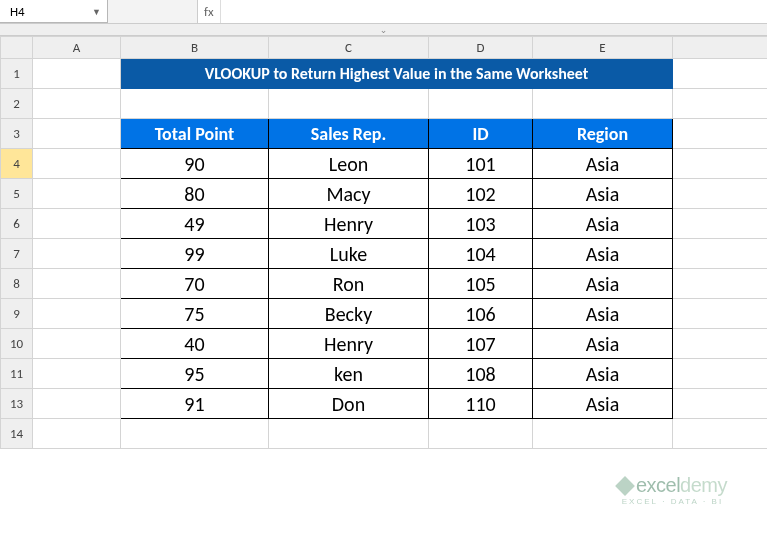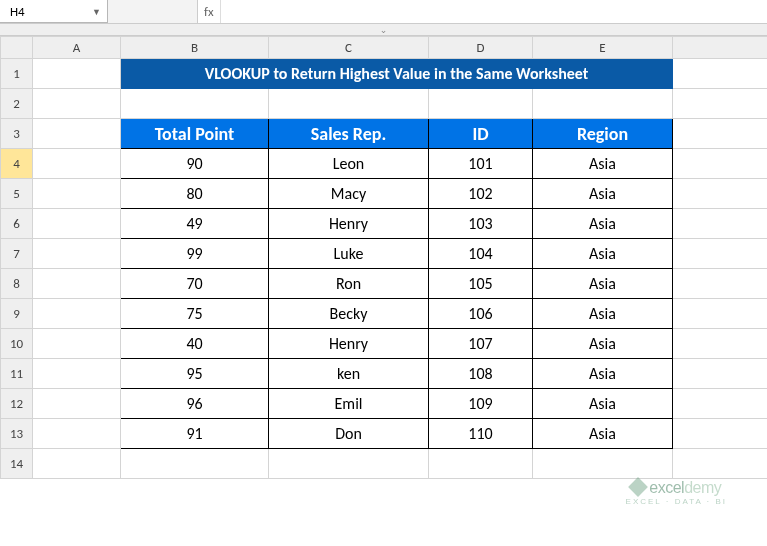--- a/index.html
+++ b/index.html
@@ -132,38 +132,39 @@
     color: #fff;
     font-weight: 700;
     font-size: 18px;
     border: 1px solid #000 !important;
     height: 17px;
   }
 
   
   .data-cell {
     border: 1px solid #000 !important;
-    font-size: 16px;
+    font-size: 20px;
     height: 30px;
     margin-left: 20px;
   }
 
   
   .watermark {
     position: absolute;
     right: 40px;
     bottom: 40px;
     text-align: center;
     opacity: 0.45;
     color: #2b6e4a;
     font-family: Arial, sans-serif;
   }
   .watermark .wm-title {
-    font-size: 16px;
+    font-size: 20px;
     letter-spacing: -0.5px;
+    text-align: right;
   }
   .watermark .wm-title .demy { color: #7fb08f; }
   .watermark .wm-sub {
     font-size: 8px;
     letter-spacing: 2px;
     color: #6aa080;
   }
   .watermark .wm-icon {
     display:inline-block;
     width:14px;height:14px;
@@ -305,29 +306,20 @@
   <tr>
     <td class="rowhdr">11</td>
     <td></td>
     <td class="data-cell">95</td>
     <td class="data-cell">ken</td>
     <td class="data-cell">108</td>
     <td class="data-cell">Asia</td>
     <td></td>
   </tr>
   <tr>
-    <td class="rowhdr">12</td>
-    <td></td>
-    <td class="data-cell">96</td>
-    <td class="data-cell">Emil</td>
-    <td class="data-cell">109</td>
-    <td class="data-cell">Asia</td>
-    <td></td>
-  </tr>
-  <tr>
     <td class="rowhdr">13</td>
     <td></td>
     <td class="data-cell">91</td>
     <td class="data-cell">Don</td>
     <td class="data-cell">110</td>
     <td class="data-cell">Asia</td>
     <td></td>
   </tr>
 
   <tr>

